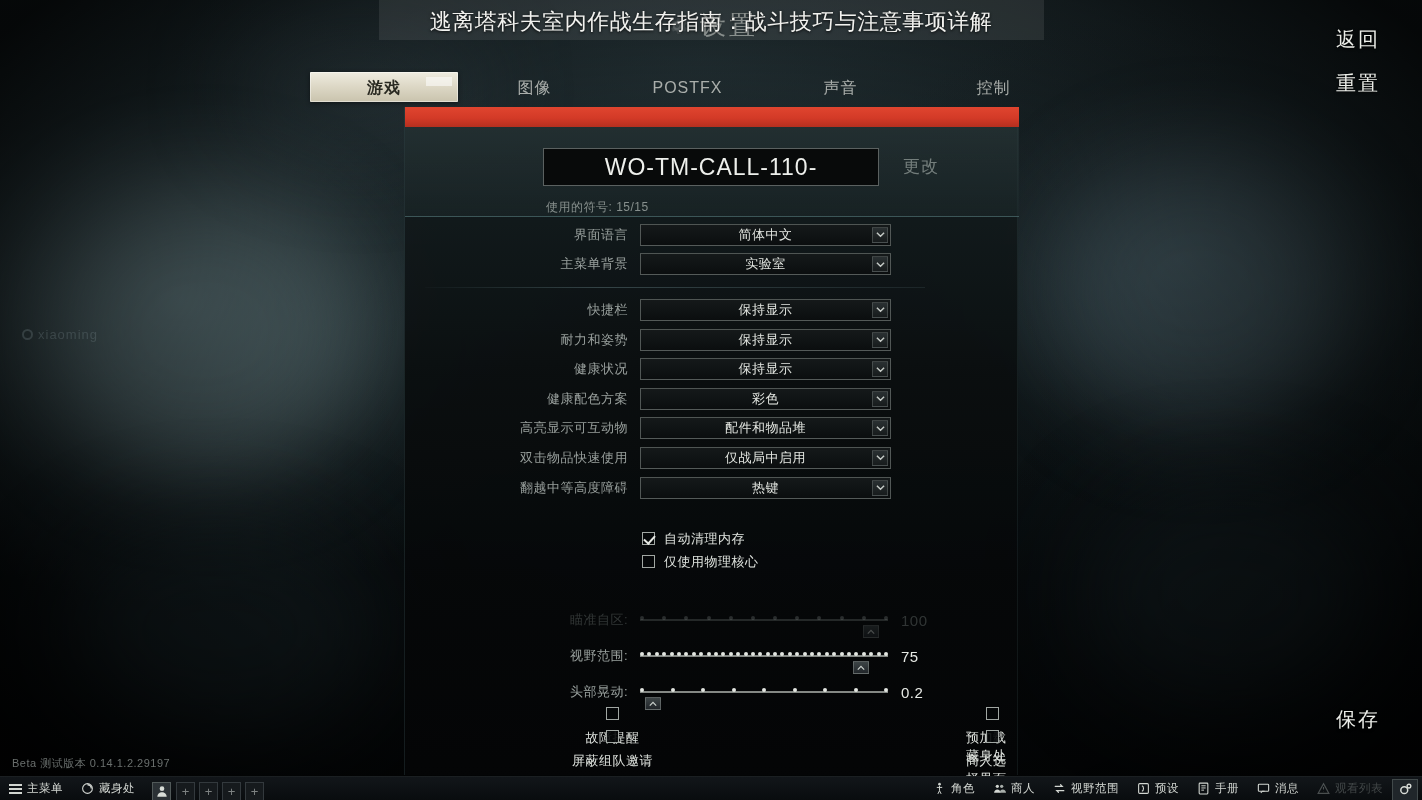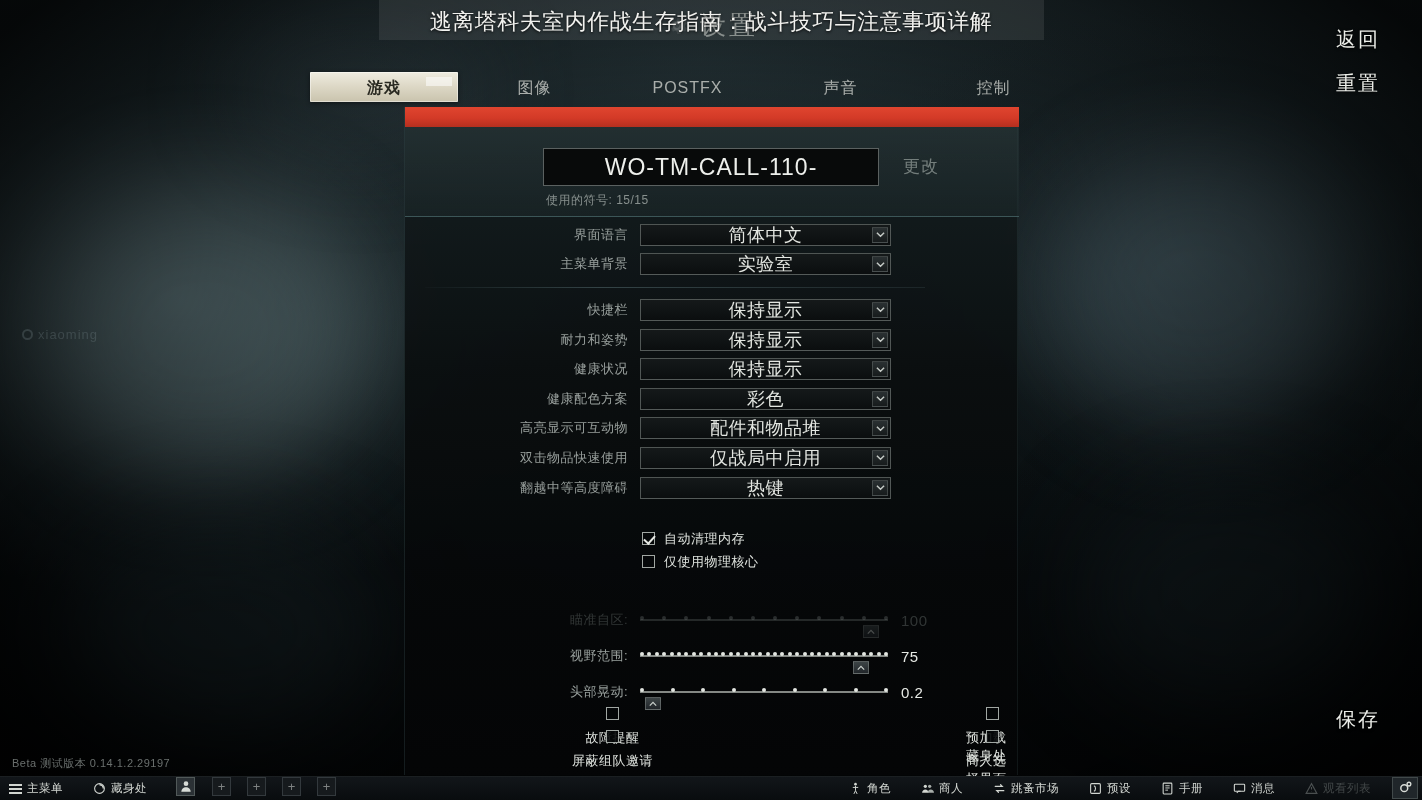--- a/index.html
+++ b/index.html
@@ -144,21 +144,21 @@
     line-height: 36px;
     font-family: "Liberation Sans", sans-serif;
   }
   .nick-change {
     position: absolute; left: 498px; top: 28px;
     font-size: 17px;
     color: rgba(188,196,192,0.55);
     letter-spacing: 1px;
   }
   .nick-count {
-    position: absolute; left: 141px; top: 65px;
+    position: absolute; left: 141px; top: 72px;
     font-size: 12px;
     color: rgba(178,186,182,0.72);
     letter-spacing: 0.5px;
   }
 
   
   .rows { position: absolute; left: 0; top: 113px; width: 614px; }
   .row {
     position: relative;
     height: 29.6px;
@@ -174,21 +174,21 @@
     white-space: nowrap;
   }
   .select {
     position: relative;
     width: 251px; height: 22px;
     background: linear-gradient(180deg, #15191a 0%, #0b0e0f 100%);
     border: 1px solid rgba(148,156,152,0.50);
     display: flex; align-items: center; justify-content: center;
   }
   .select-value {
-    font-size: 18px;
+    font-size: 13px;
     color: #e3e6e1;
     letter-spacing: 0.5px;
   }
   .select-arrow {
     position: absolute; right: 2px; top: 2px;
     width: 16px; height: 16px;
     background: linear-gradient(180deg, #2a3032 0%, #171b1c 100%);
     border: 1px solid rgba(120,128,124,0.40);
     display: flex; align-items: center; justify-content: center;
   }
@@ -292,21 +292,21 @@
     font-size: 11px; color: rgba(170,178,174,0.62);
     letter-spacing: 0.5px; z-index: 30;
   }
   .taskbar {
     position: absolute; left: 0; top: 776px; width: 1422px; height: 24px;
     background: linear-gradient(180deg, #12161a 0%, #090c0e 100%);
     border-top: 1px solid rgba(120,130,135,0.16);
     display: flex; align-items: center; justify-content: space-between;
     z-index: 30;
   }
-  .tb-group { display: flex; align-items: flex-start; height: 24px; gap: 12px; }
+  .tb-group { display: flex; align-items: flex-end; height: 24px; }
   .tb-item {
     display: flex; align-items: center; gap: 5px;
     padding: 0 9px; height: 24px;
     font-size: 11.5px; color: #d2d6d1; letter-spacing: 0.5px;
   }
   .tb-item.dim { color: rgba(150,158,155,0.38); }
   .tb-item svg { width: 13px; height: 13px; flex: 0 0 auto; }
   .tb-slot {
     width: 19px; height: 19px; margin: 0 2px;
     background: #161a1d;
@@ -677,21 +677,21 @@
             <circle cx="16" cy="8" r="3" fill="#a8aeaa"></circle>
           <path d="M2 20c0-3.3 2.7-6 6-6s6 2.7 6 6z" fill="#d2d6d1"></path>
           <path d="M12 20c0-3.3 2.7-6 6-6s6 2.7 6 6z" fill="#a8aeaa"></path>
         </svg>
         <span>商人</span>
       </div>
       <div class="tb-item">
         <svg viewBox="0 0 24 24">
           <path d="M4 8h13l-3-3M20 16H7l3 3" stroke="#d2d6d1" stroke-width="2.2" fill="none" stroke-linecap="round"></path>
         </svg>
-        <span>跳蚤市场</span>
+        <span>视野范围</span>
       </div>
       <div class="tb-item">
         <svg viewBox="0 0 24 24">
           <rect x="3" y="3" width="18" height="18" rx="2" fill="none" stroke="#d2d6d1" stroke-width="2"></rect>
           <path d="M9 7c4 1 4 9 0 10" stroke="#d2d6d1" stroke-width="2" fill="none"></path>
         </svg>
         <span>预设</span>
       </div>
       <div class="tb-item">
         <svg viewBox="0 0 24 24">

